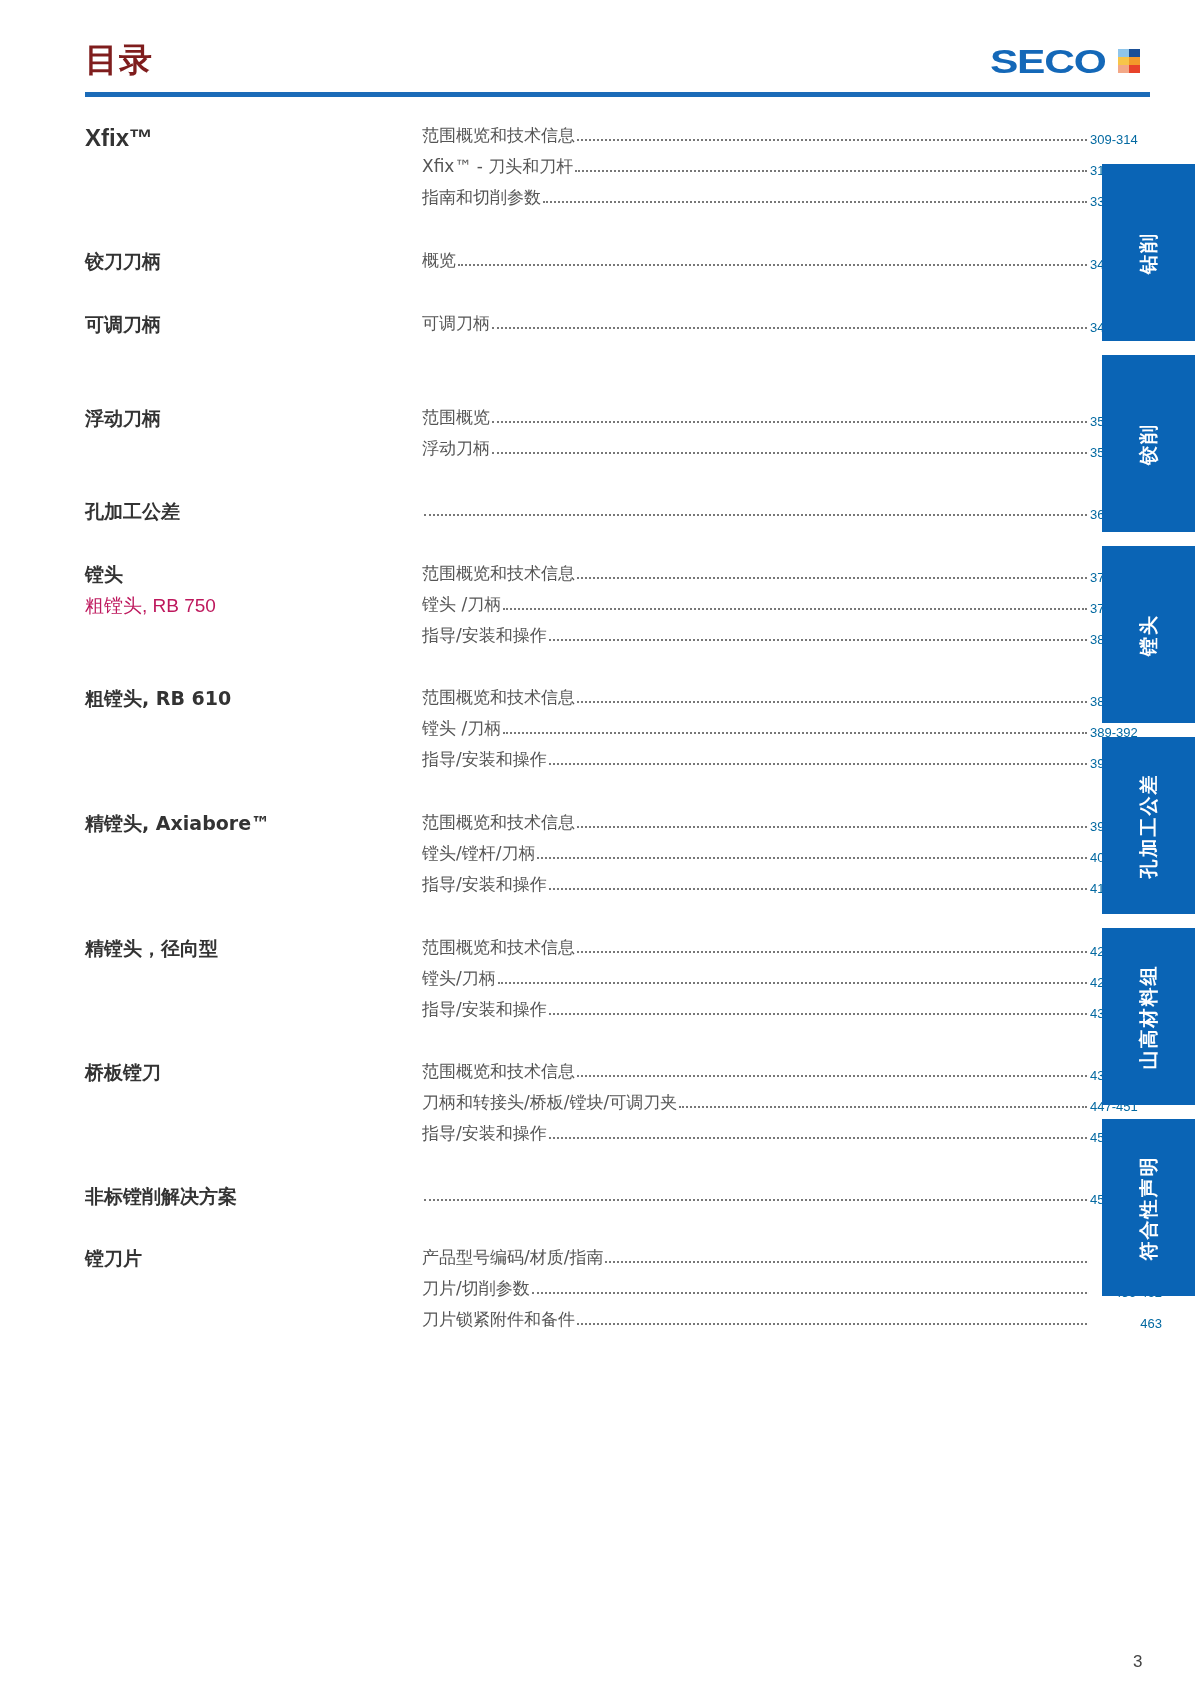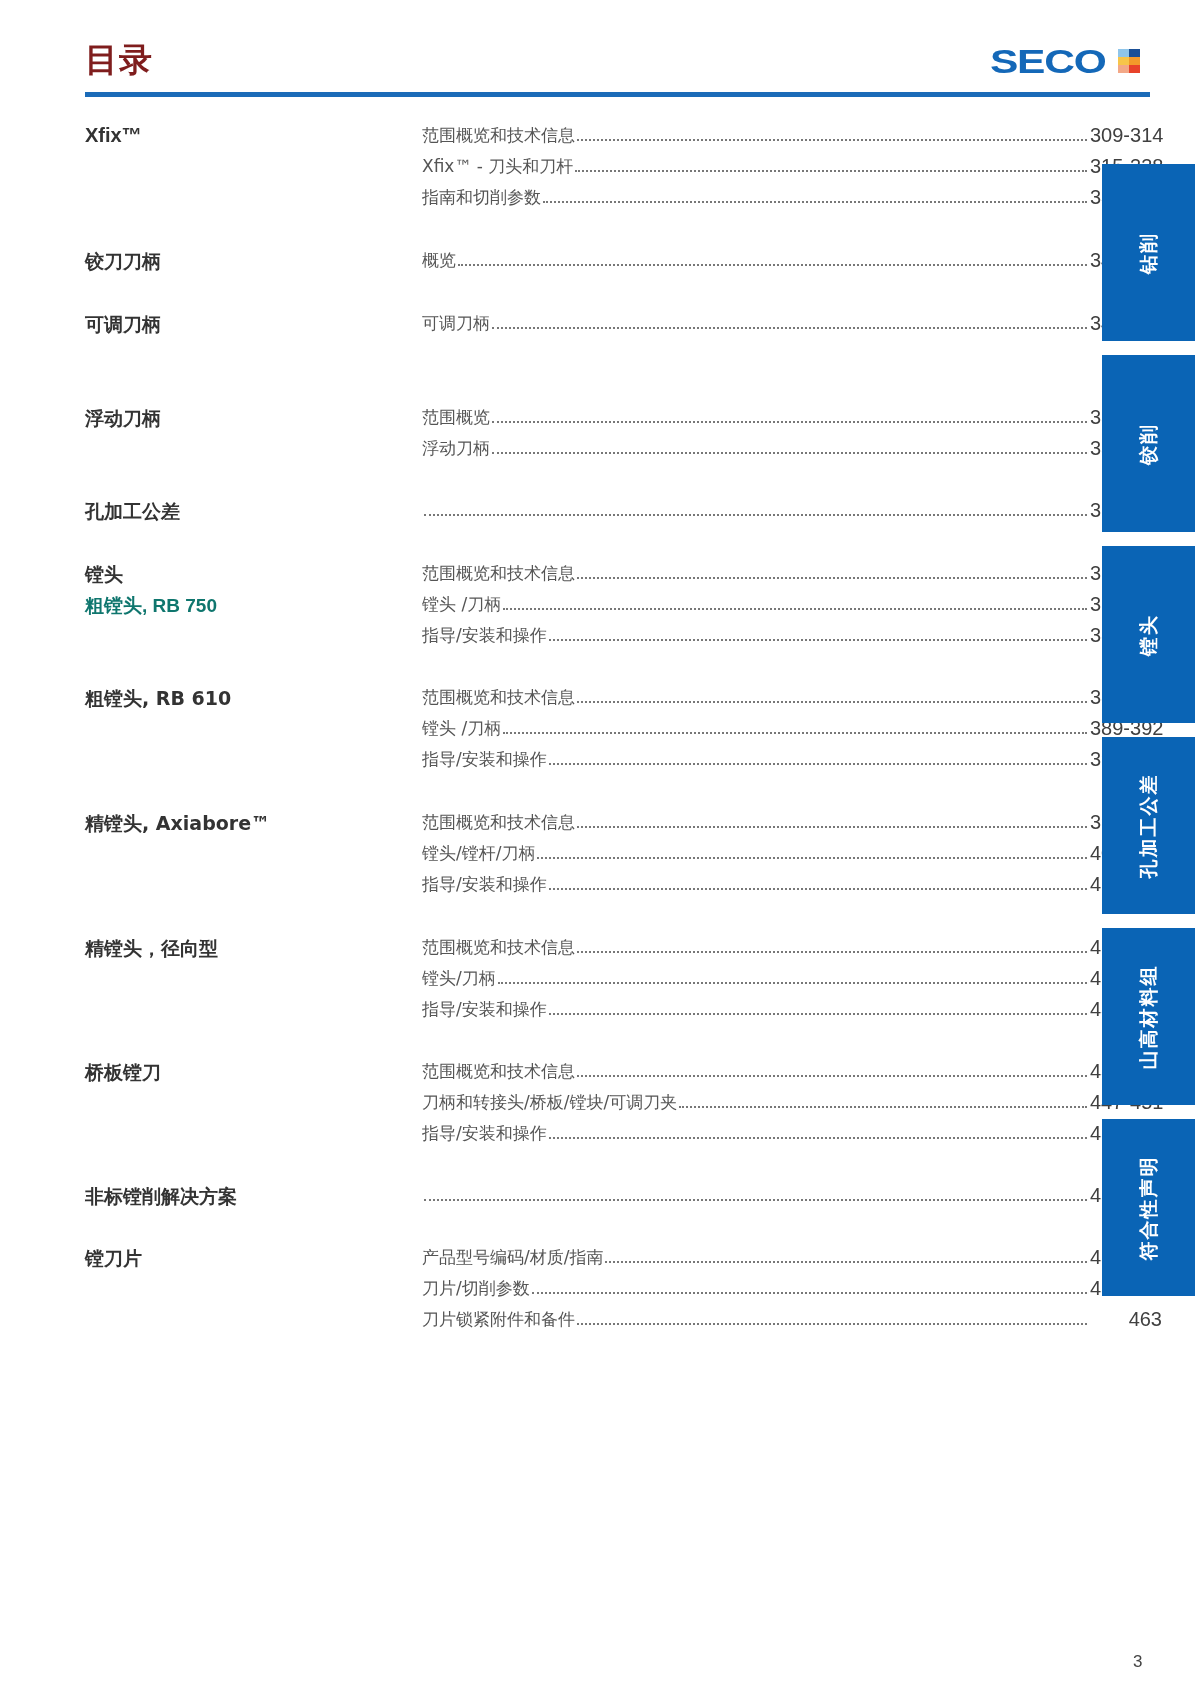--- a/index.html
+++ b/index.html
@@ -11,28 +11,28 @@
   .logo-text { font-family: "Liberation Sans", sans-serif; font-weight: bold; font-size: 34px;
                color: #1468b8; letter-spacing: -1px; line-height: 30px; transform: scaleX(1.25);
                transform-origin: left center; }
   .logo-mark { position: absolute; left: 128px; top: 3px; width: 22px; height: 24px;
                display: grid; grid-template-columns: 1fr 1fr; grid-template-rows: 1fr 1fr 1fr; }
   .logo-mark div { width: 100%; height: 100%; }
   .rule { position: absolute; left: 85px; top: 92px; width: 1065px; height: 5px; background: #1b6bb8; }
   .section { position: absolute; left: 85px; width: 990px; }
   .sec-title { position: absolute; left: 0; top: 0; font-size: 19px; font-weight: bold; color: #333;
                font-family: "DejaVu Sans", sans-serif; white-space: nowrap; }
-  .sec-title.latin { font-family: "Liberation Sans", sans-serif; font-size: 20px; }
-  .sec-title2 { position: absolute; left: 0; top: 31px; font-size: 19px; font-weight: bold; color: #0f766e;
+  .sec-title.latin { font-family: "Liberation Sans", sans-serif; font-size: 24px; }
+  .sec-title2 { position: absolute; left: 0; top: 31px; font-size: 19px; font-weight: normal; color: #be185d;
                 white-space: nowrap; }
   .entries { position: absolute; left: 337px; top: 0; width: 740px; }
   .entry { position: relative; height: 31px; display: flex; align-items: flex-end; }
   .e-label { font-size: 17px; color: #555; white-space: nowrap; padding-right: 2px; font-family: "DejaVu Sans", sans-serif; }
   .e-dots { flex: 1; border-bottom: 2px dotted #777; margin-bottom: 6px; height: 0; }
-  .e-pages { width: 72px; font-size: 20px; color: #404040; padding-left: 3px; white-space: nowrap;
+  .e-pages { width: 72px; font-size: 13px; color: #0369a1; padding-left: 3px; white-space: nowrap;
              font-family: "Liberation Sans", sans-serif; }
   .tab { position: absolute; left: 1102px; width: 93px; background: #0a64b5; color: #fff; }
   .tab span { position: absolute; left: 50%; top: 50%; transform: translate(-50%, -50%) rotate(-90deg);
               white-space: nowrap; font-size: 19px; font-weight: bold; font-family: "DejaVu Serif", serif;
               letter-spacing: 2px; }
   .page-num { position: absolute; left: 1133px; top: 1652px; font-size: 17px; color: #444; }
 </style>
 </head>
 <body>
 

